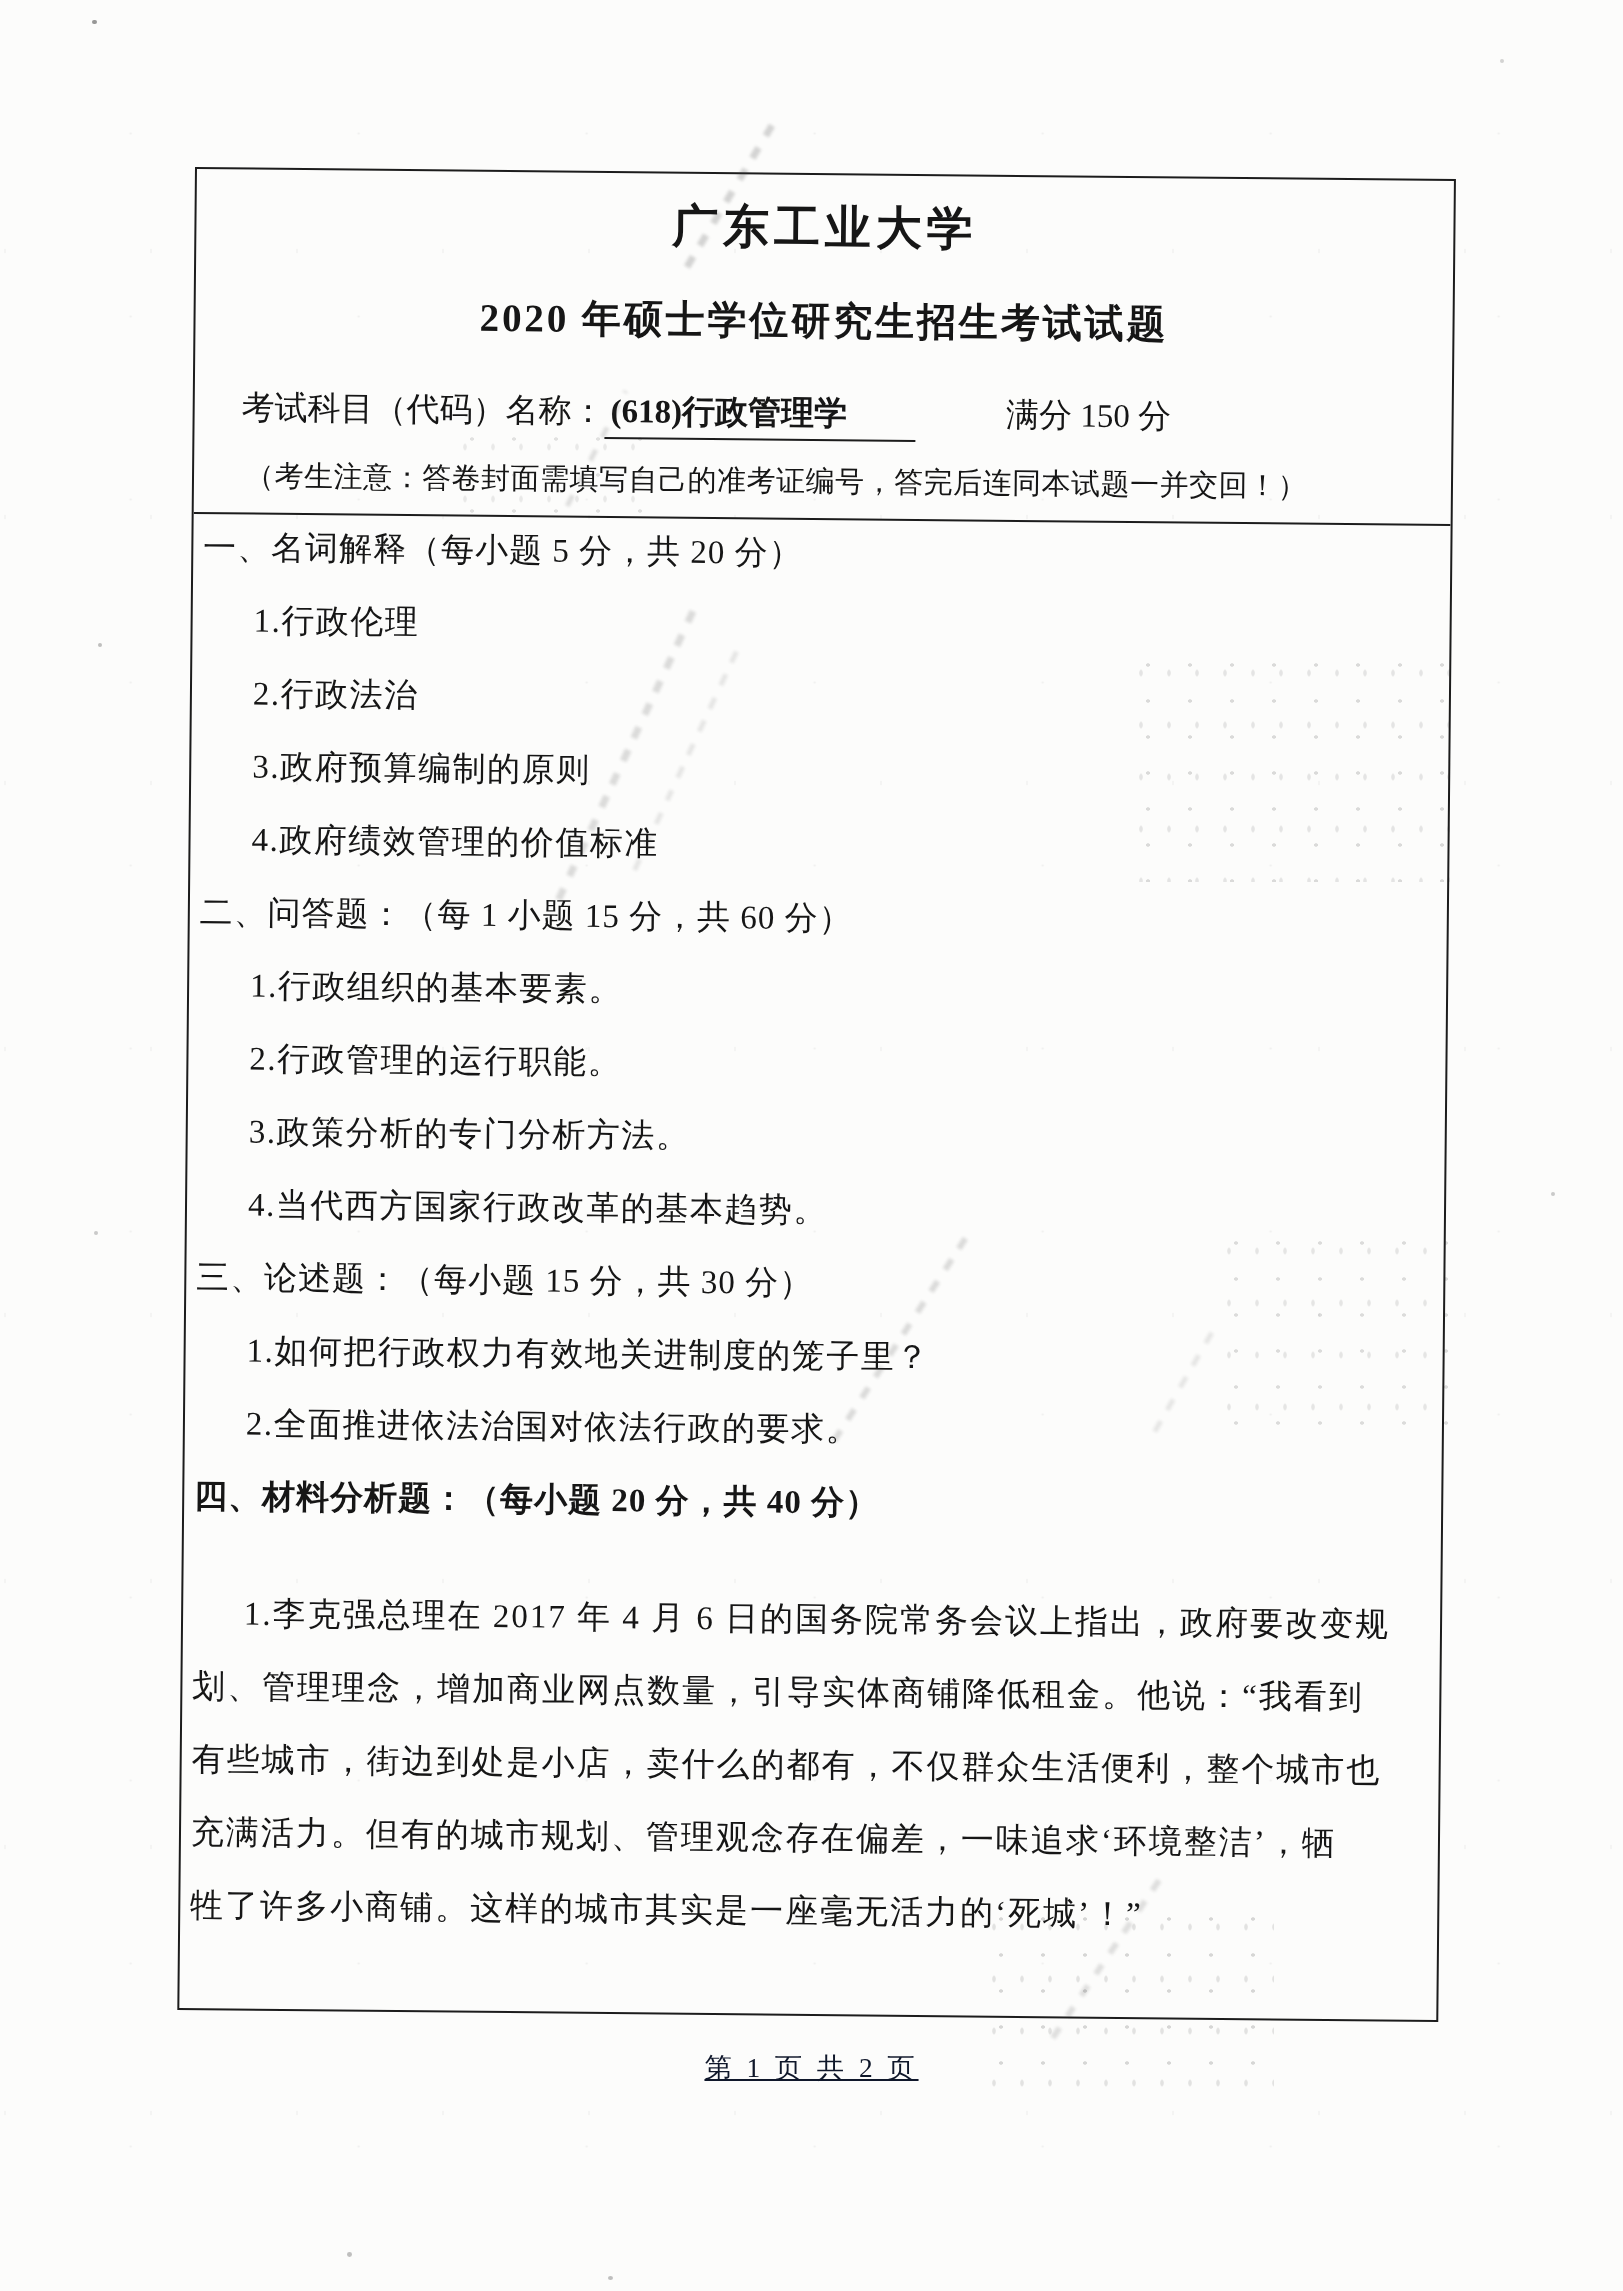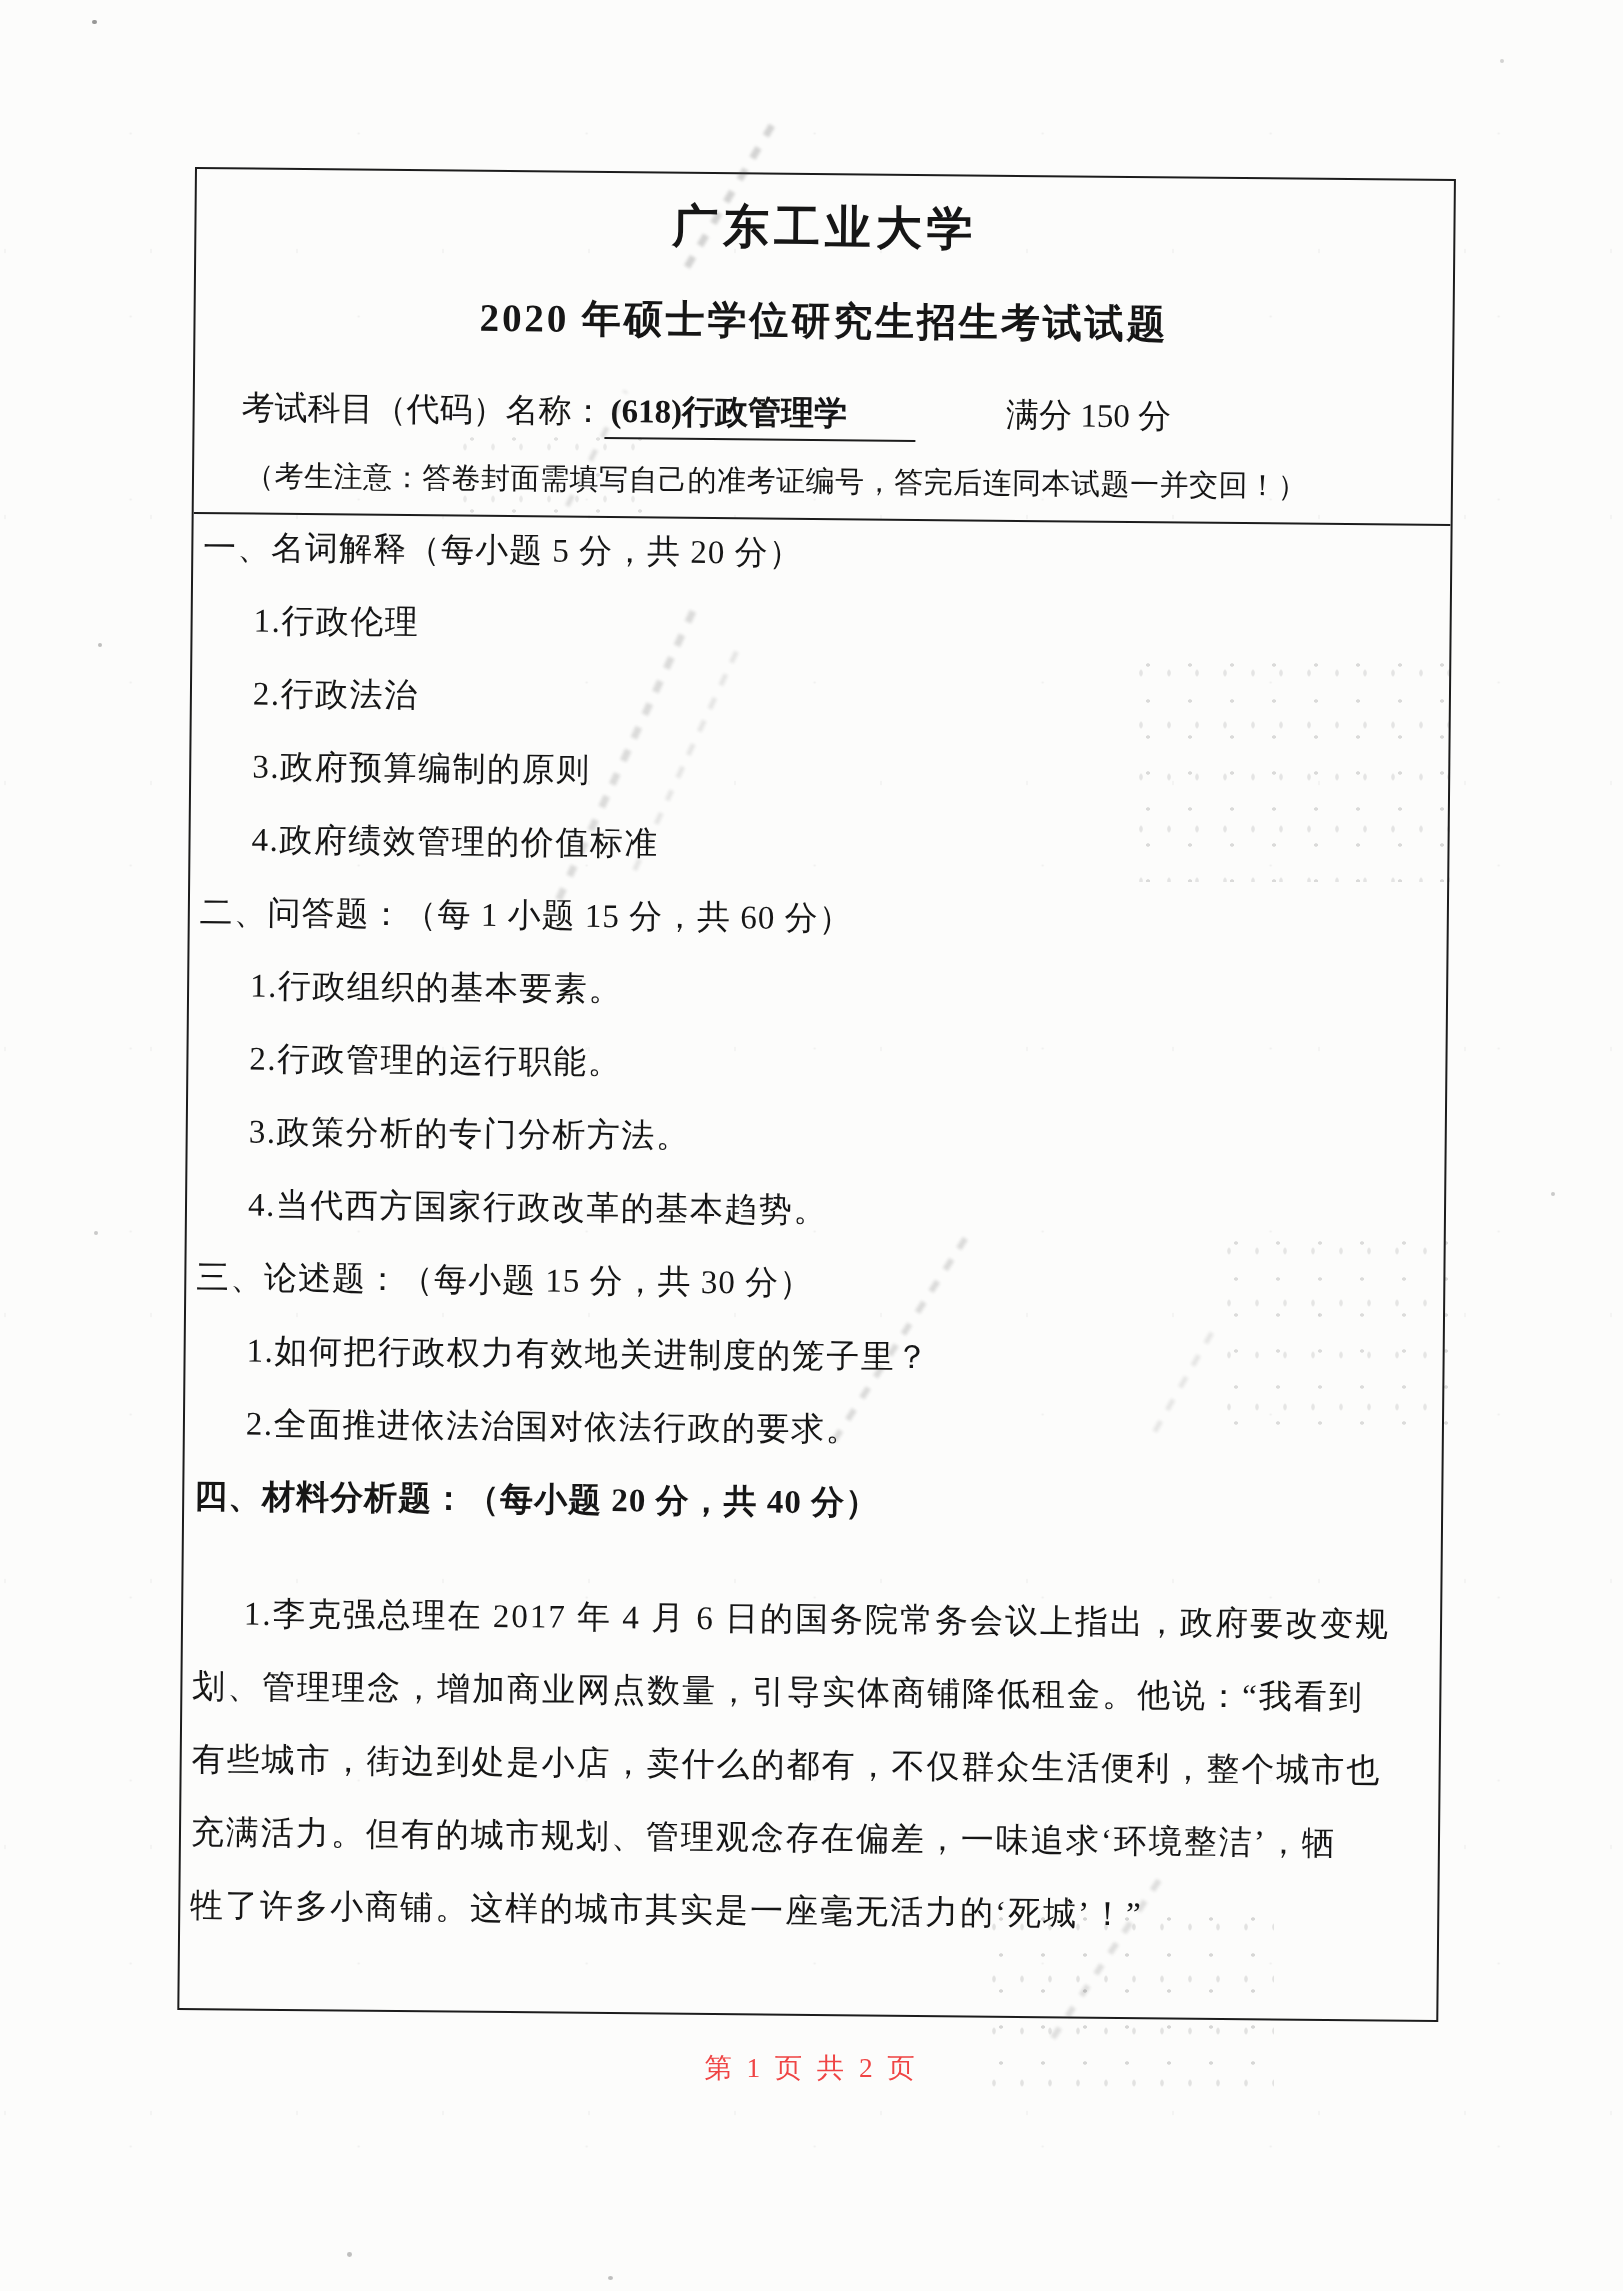--- a/index.html
+++ b/index.html
@@ -51,21 +51,21 @@
   
   .material{margin-top:72px;}
   .m-line{
     font-size:33px;line-height:45px;margin:0 7.8px 28px 9.8px;
     letter-spacing:2px;white-space:nowrap;
   }
   .m-line.first{text-indent:51px;}
   
   .footer{
     position:absolute;left:0;top:2050px;width:1623px;text-align:center;
-    font-size:27.4px;letter-spacing:3.9px;color:#ef4444;
+    font-size:27.4px;letter-spacing:3.9px;color:#0f172a;text-decoration:underline;
   }
   
   .streak{
     position:absolute;filter:blur(1.4px);opacity:0.55;pointer-events:none;
   }
   .streak-i{
     width:100%;height:100%;
     background:repeating-linear-gradient(
       0deg, rgba(60,60,60,0.38) 0 11.8px, transparent 11.8px 25.5px);
   }

